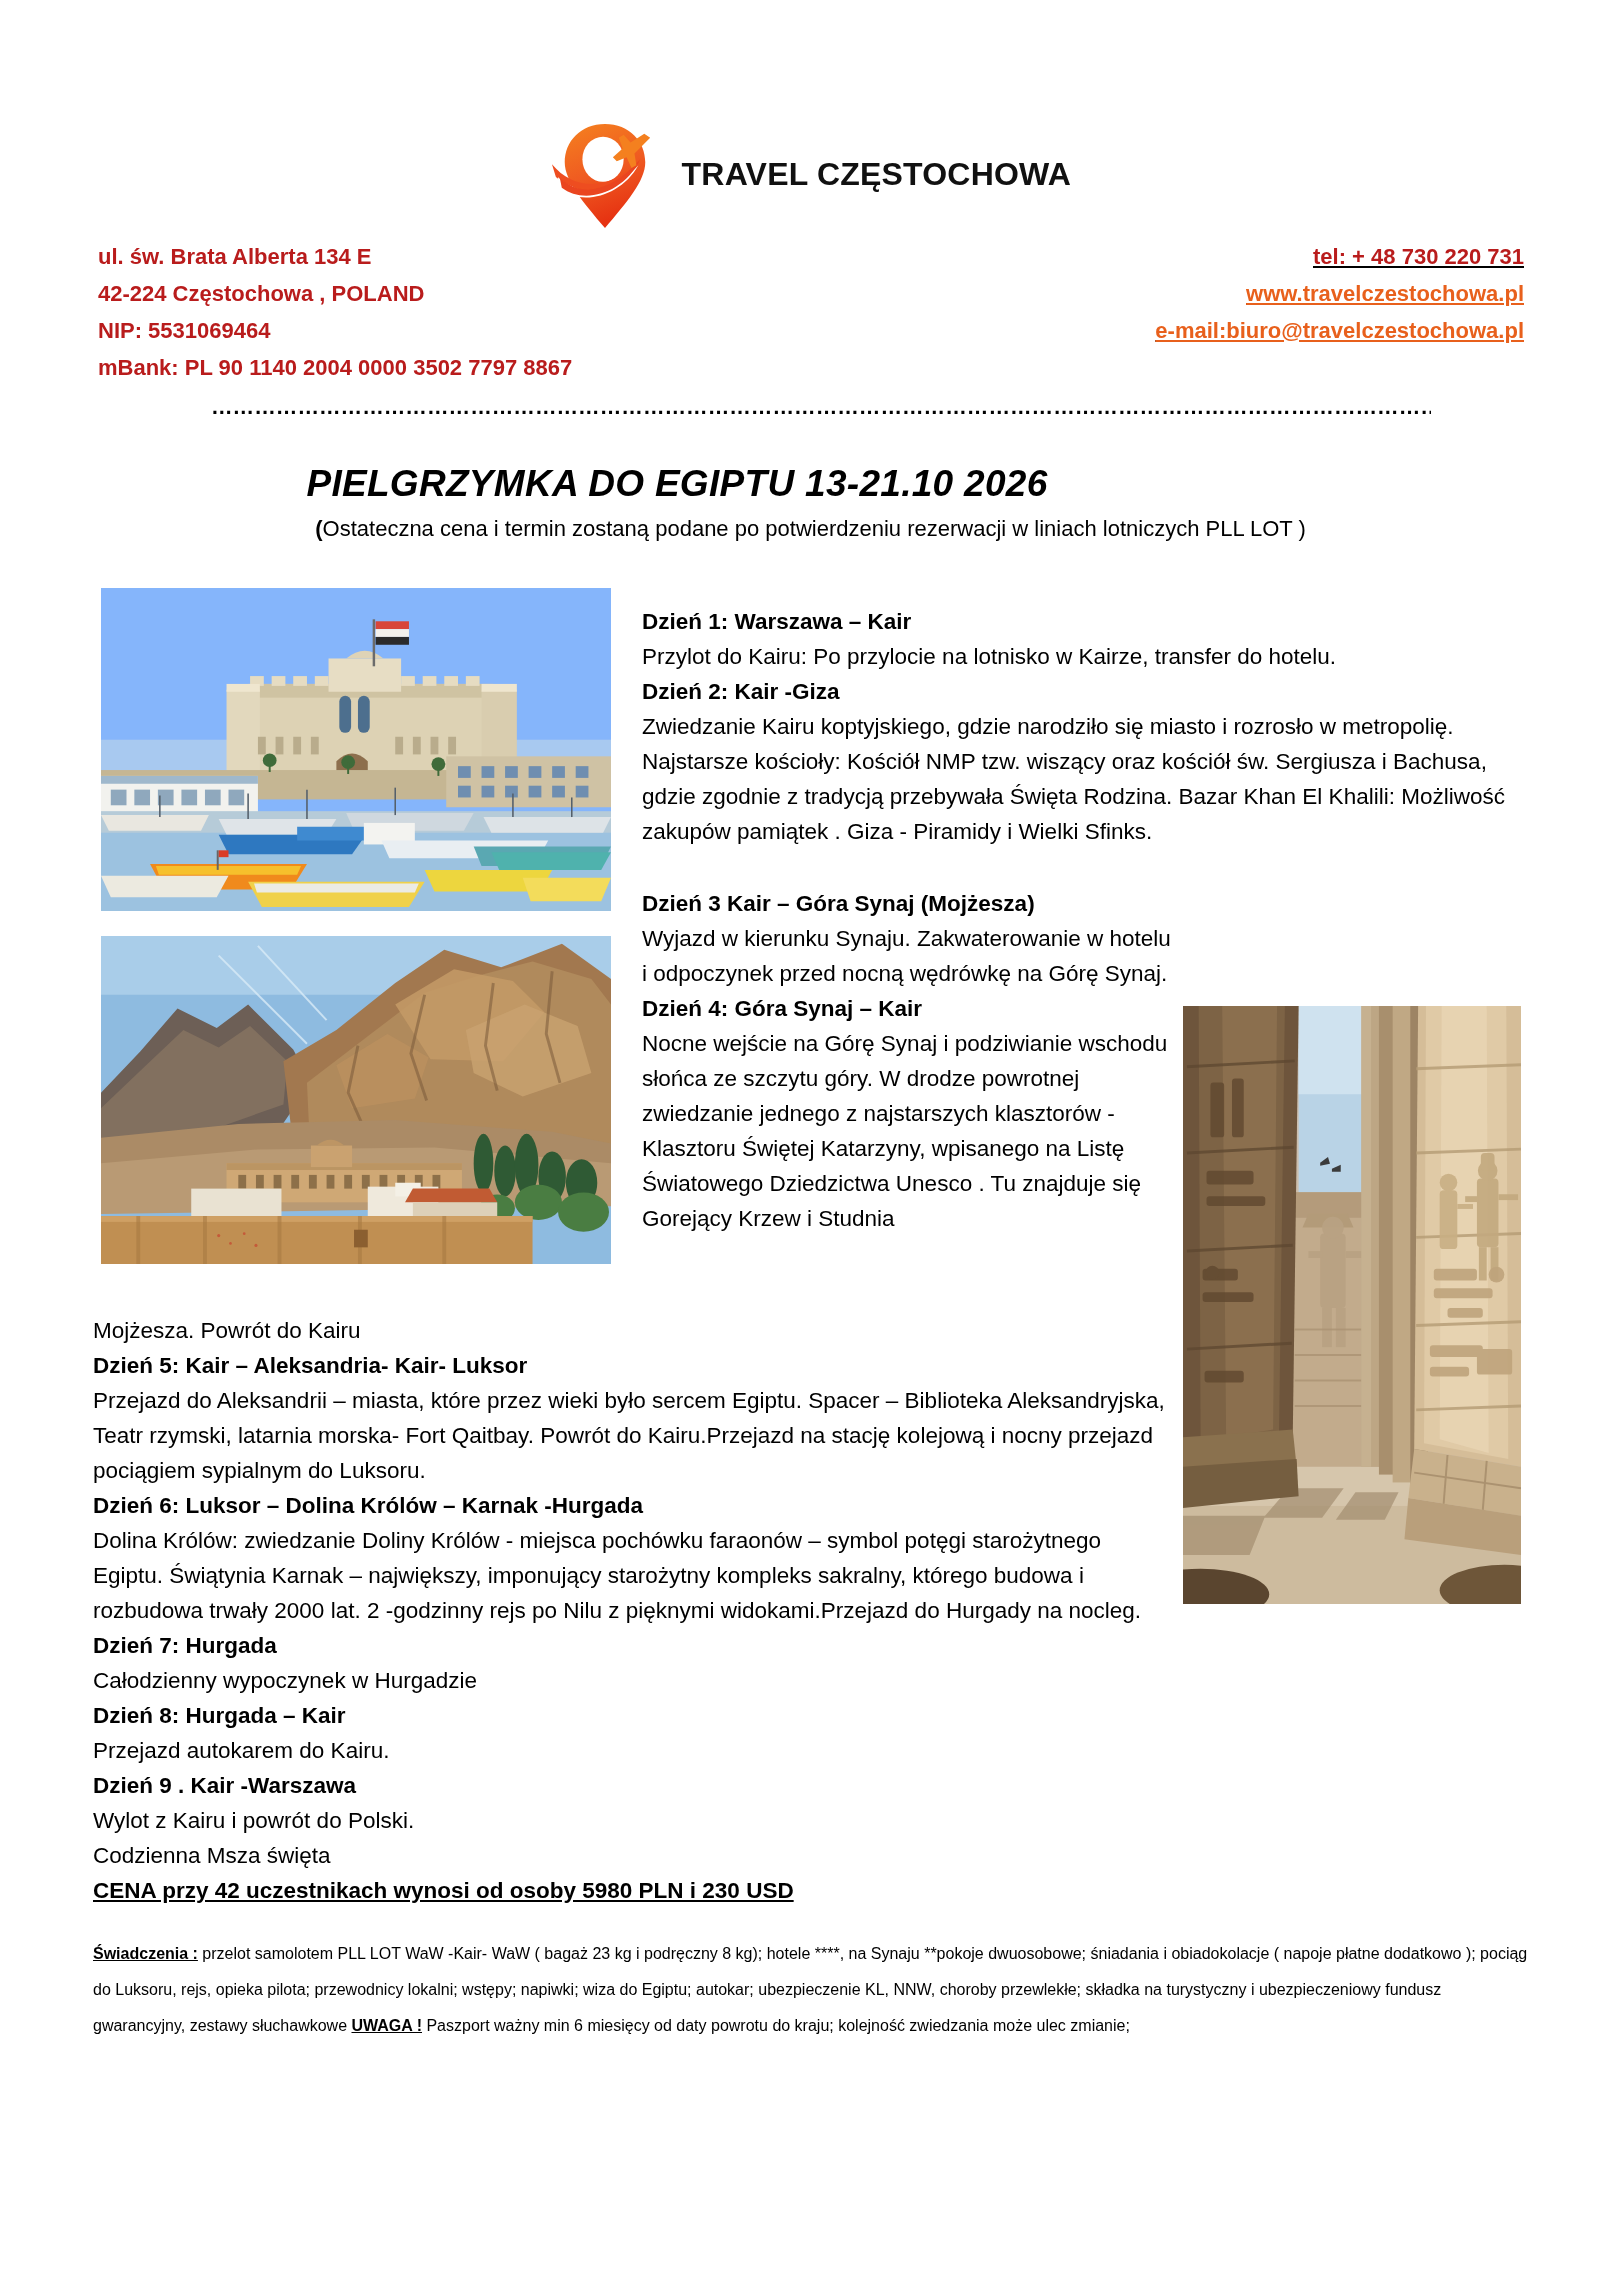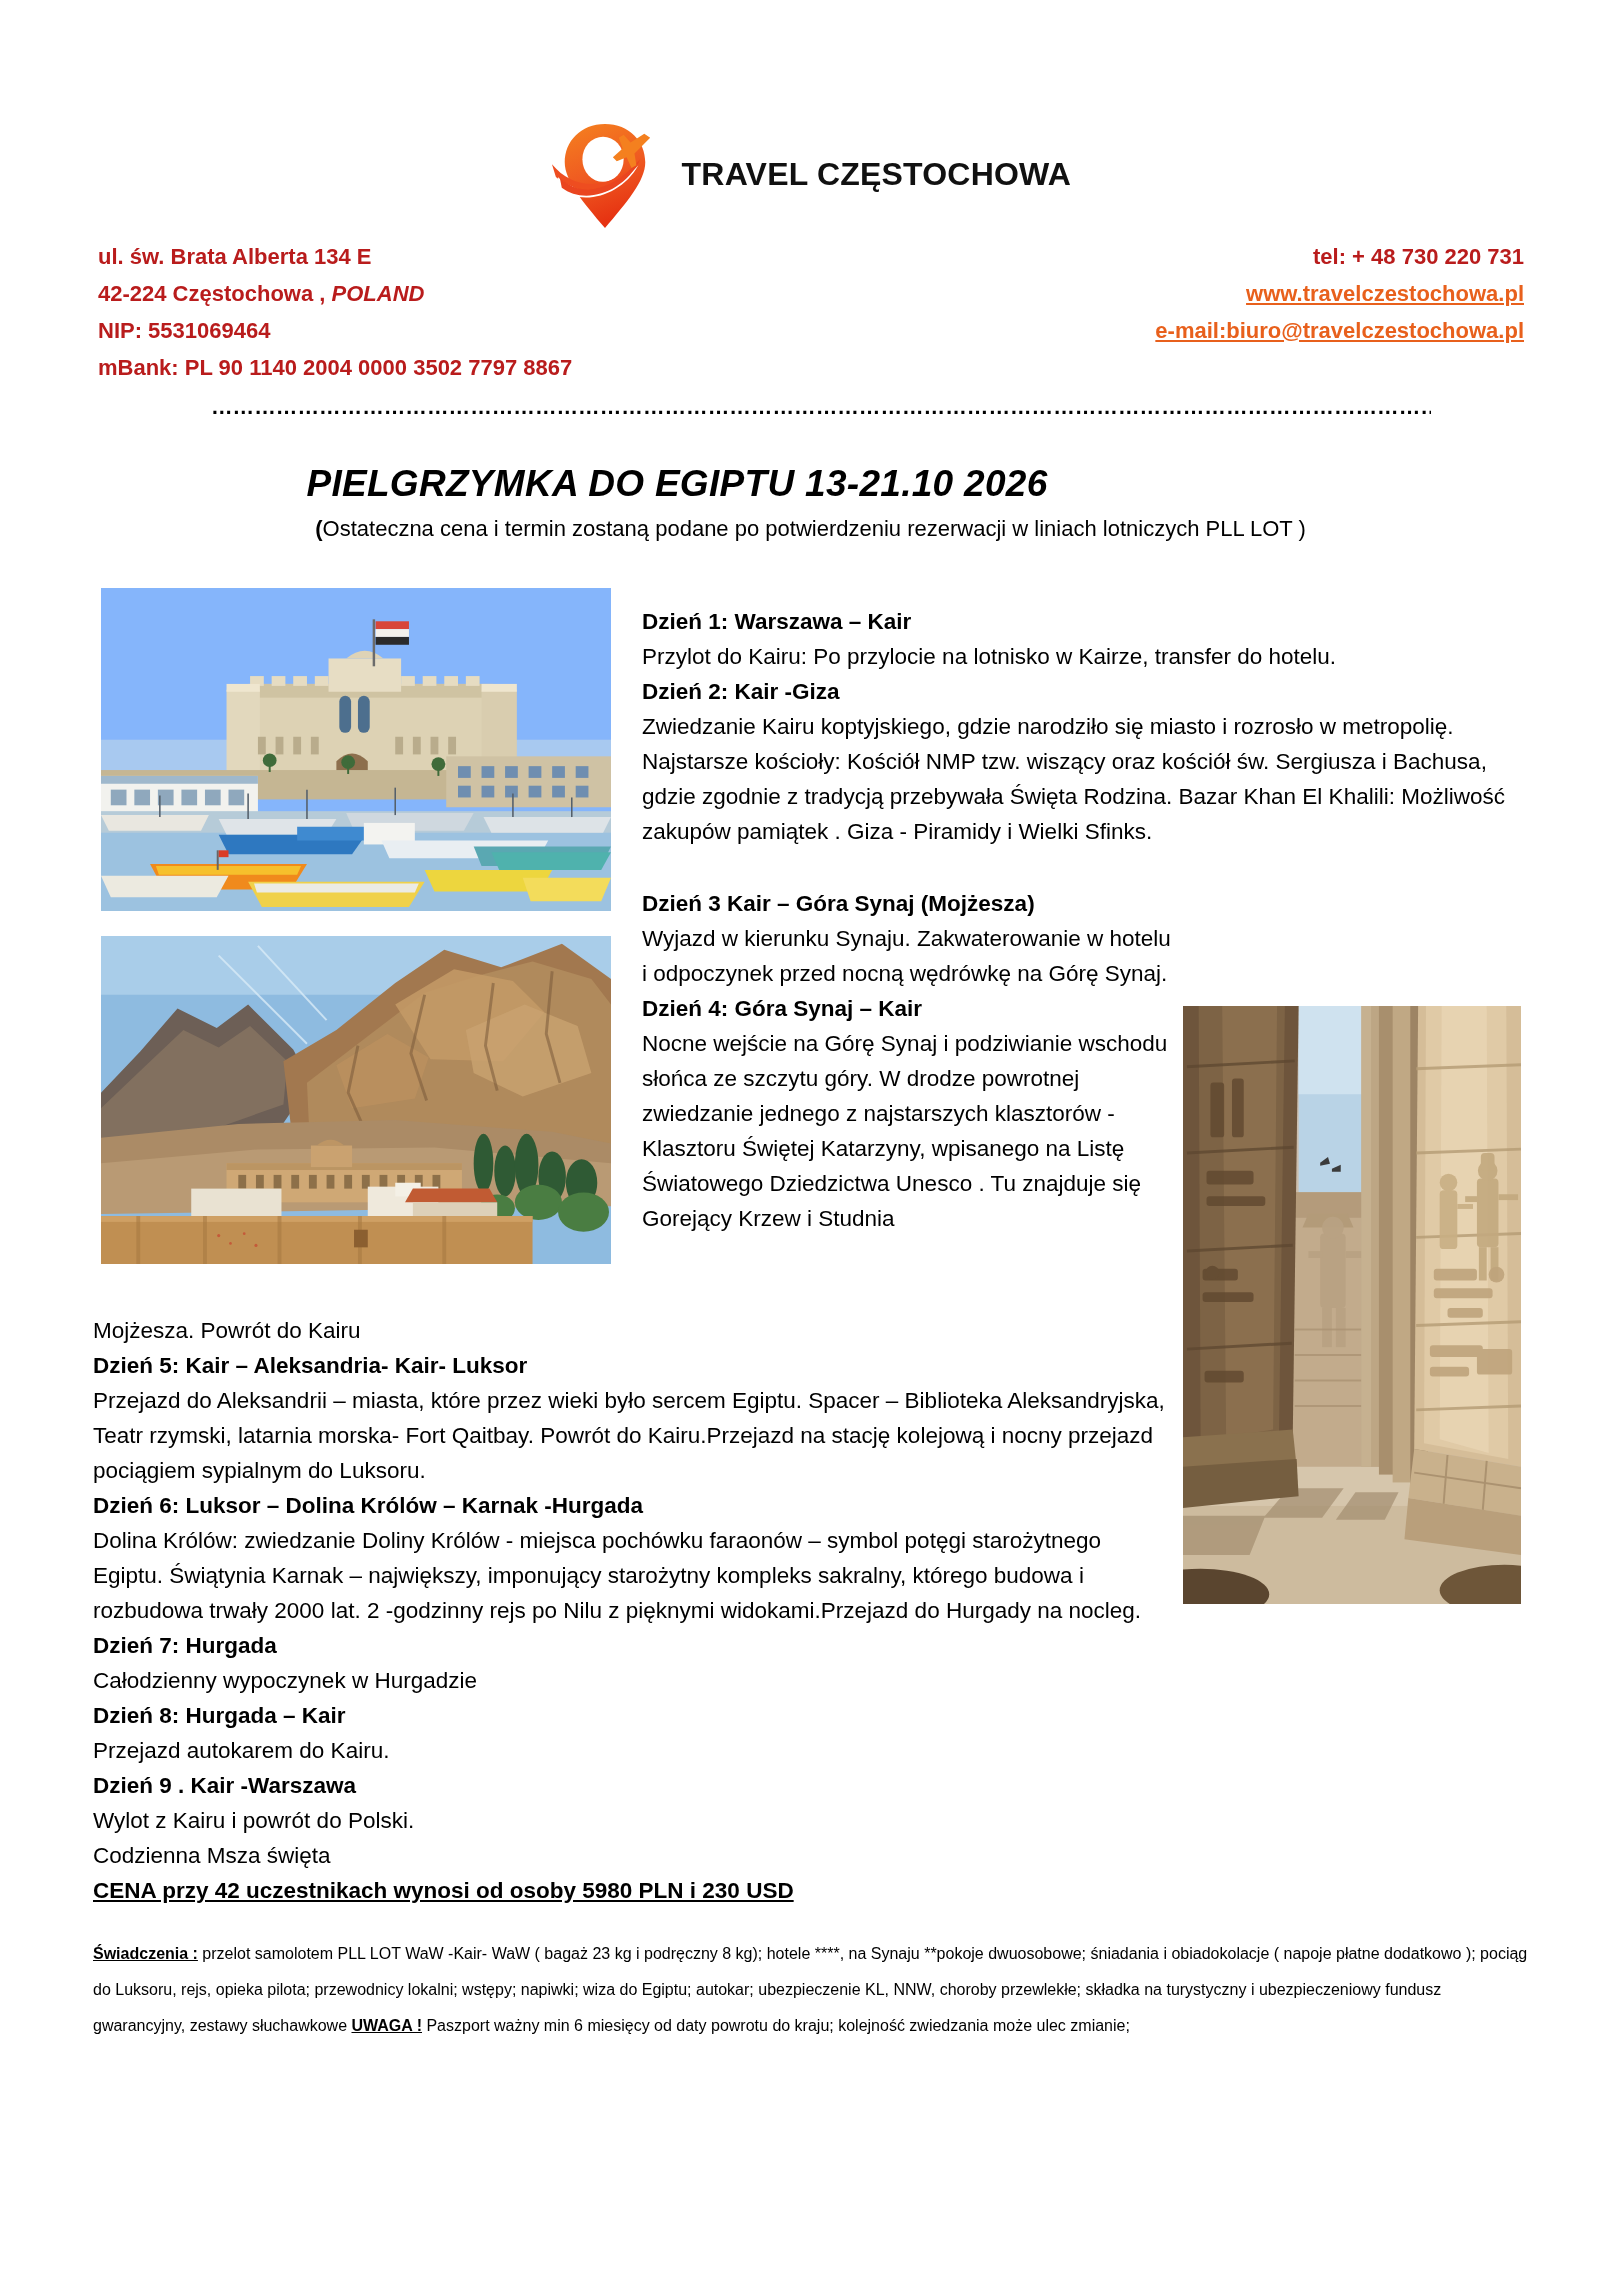--- a/index.html
+++ b/index.html
@@ -45,29 +45,29 @@
   .contact-block {
     position: absolute;
     top: 238px;
     left: 98px;
     width: 1426px;
     display: flex;
     justify-content: space-between;
     align-items: flex-start;
   }
   .contact-left, .contact-right { display: flex; flex-direction: column; }
-  .contact-right { align-items: flex-end; }
+  .contact-right { align-items: flex-end; text-decoration: underline; }
   .contact-line {
     font-size: 22px;
     font-weight: bold;
     line-height: 37px;
     white-space: nowrap;
     color: #b91c1c;
   }
-  .contact-line .poland { font-style: italic; font-weight: bold; }
+  .contact-line .poland { font-weight: bold; }
   .link-orange {
     font-size: 22px;
     font-weight: bold;
     line-height: 37px;
     color: #e8601c;
     text-decoration: underline;
     white-space: nowrap;
   }
 
   .dotted-rule {

